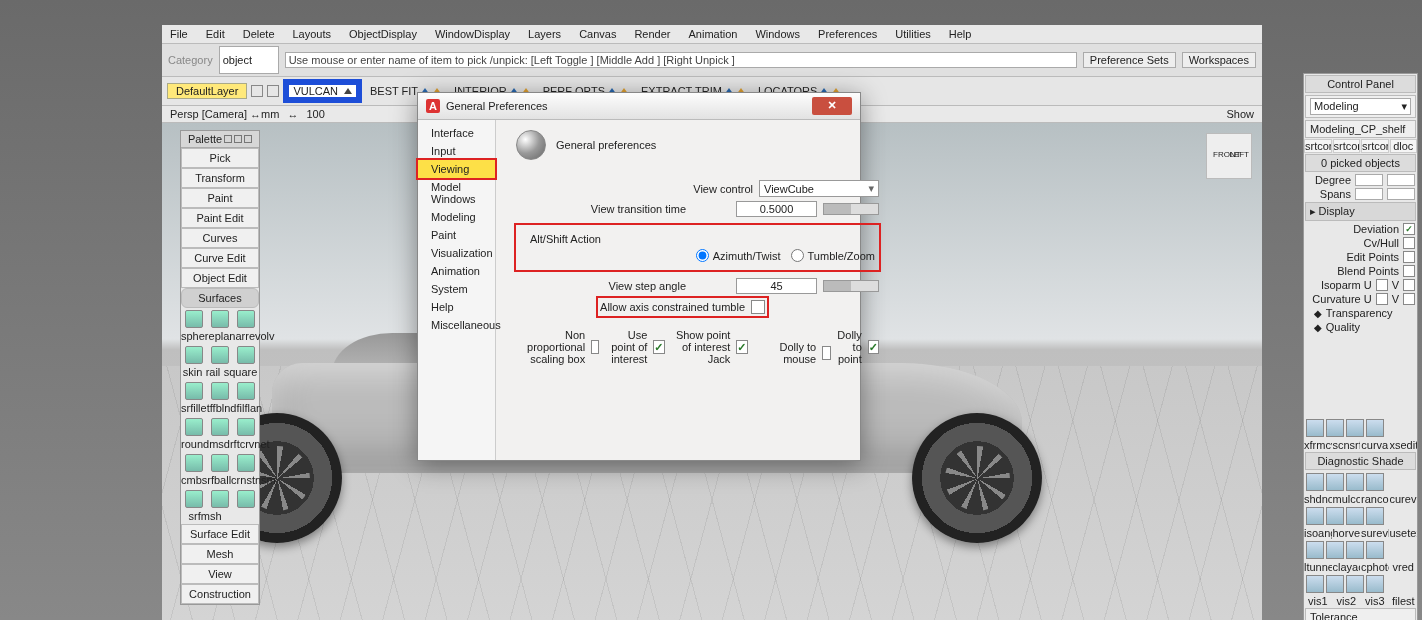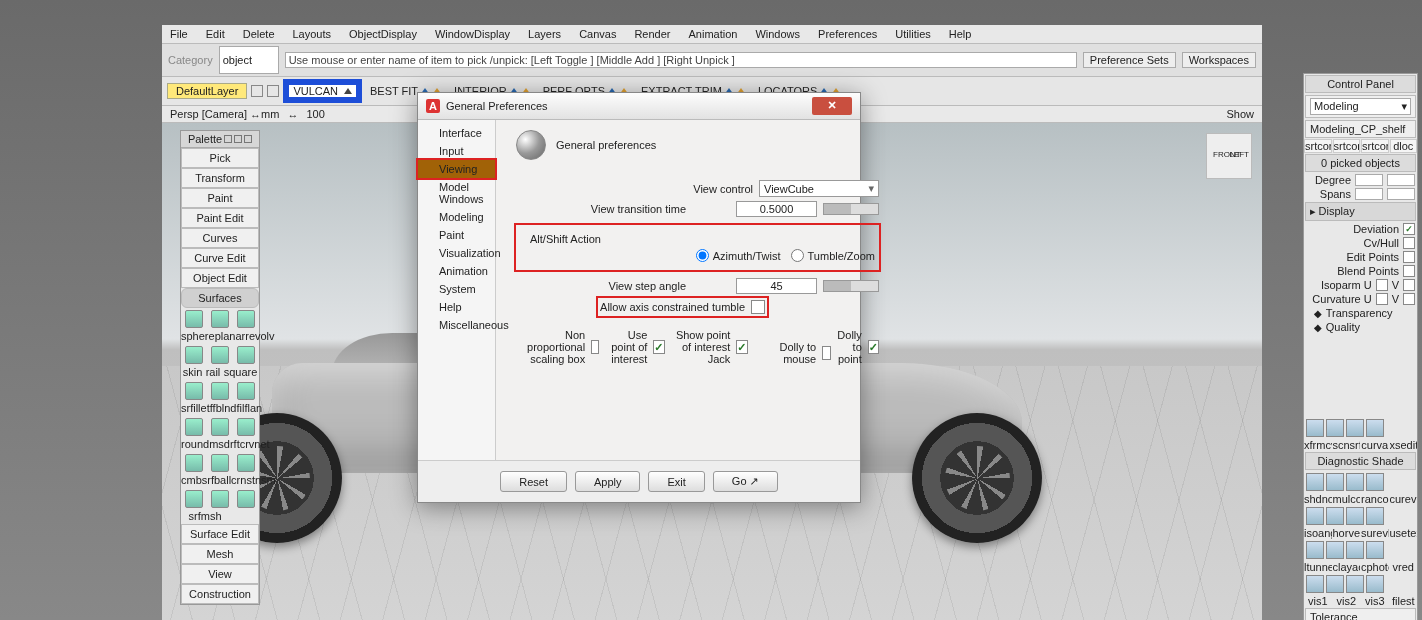--- a/index.html
+++ b/index.html
@@ -47,22 +47,22 @@
 .palette .ic{width:18px;height:18px;background:linear-gradient(#9ec,#7ba);border:1px solid #888;border-radius:2px;}
 .palette .lblrow{display:flex;justify-content:space-around;font-size:9px;color:#555;padding-bottom:2px;}
 
 
 .dialog{position:absolute;left:417px;top:92px;width:444px;background:#f2f1f0;border:1px solid #888;box-shadow:0 4px 24px rgba(0,0,0,.4);}
 .dlgtitle{display:flex;align-items:center;gap:6px;padding:4px 8px;background:linear-gradient(#fdfdfd,#e2e2e2);border-bottom:1px solid #bbb;font-size:12px;}
 .dlgtitle .aicon{width:14px;height:14px;background:#d33;border-radius:2px;color:#fff;text-align:center;line-height:14px;font-weight:bold;}
 .dlgtitle .close{margin-left:auto;width:40px;height:18px;background:#c94f3f;color:#fff;text-align:center;line-height:16px;border-radius:2px;font-weight:bold;}
 .dlgbody{display:flex;min-height:340px;}
 .dlgside{width:78px;background:#f5f5f5;border-right:1px solid #ccc;padding-top:4px;}
-.dlgside div{padding:3px 21px;}
-.dlgside .sel{background:#a16207;}
+.dlgside div{padding:3px 13px;}
+.dlgside .sel{background:#fde047;}
 .redbox{outline:2px solid #d22;}
 .dlgmain{flex:1;padding:10px 14px 10px 20px;position:relative;}
 .dlgmain .ghdr{display:flex;align-items:center;gap:10px;margin-bottom:20px;}
 .dlgmain .sphere{width:30px;height:30px;background:radial-gradient(circle at 30% 30%,#fff,#999,#666);border:1px solid #888;border-radius:50%;}
 .frow{display:flex;align-items:center;gap:6px;margin:4px 0;justify-content:flex-end;}
 .frow label{text-align:right;flex:0 0 170px;}
 .frow .combo{width:120px;border:1px solid #999;background:#fff;padding:1px 4px;display:flex;justify-content:space-between;align-items:flex-end;}
 .frow .combo::after{content:"▾";color:#666;}
 .frow input[type=text]{width:81px;border:1px solid #999;padding:1px 3px;text-align:center;margin-left:44px;}
 .frow .slider{width:56px;height:12px;background:linear-gradient(90deg,#bbb 50%,#ddd 50%);border:1px solid #999;}
@@ -338,26 +338,20 @@
               <span class="chk"></span>
             </div>
             <div class="checkrow">
               <label>Dolly to point</label>
               <span class="chk on"></span>
             </div>
           </div>
       </div>
     </div>
   </div>
-  <div class="dlgbtns">
-    <button>Reset</button>
-    <button>Apply</button>
-    <button>Exit</button>
-    <button><span>Go</span> ↗</button>
-  </div>
 </div>
 
 <div class="rpanel">
   <div class="blk title">Control Panel</div>
   <div class="blk">
       <div class="combo">
         <span>Modeling</span>
         <span>▾</span>
       </div>
     </div>

